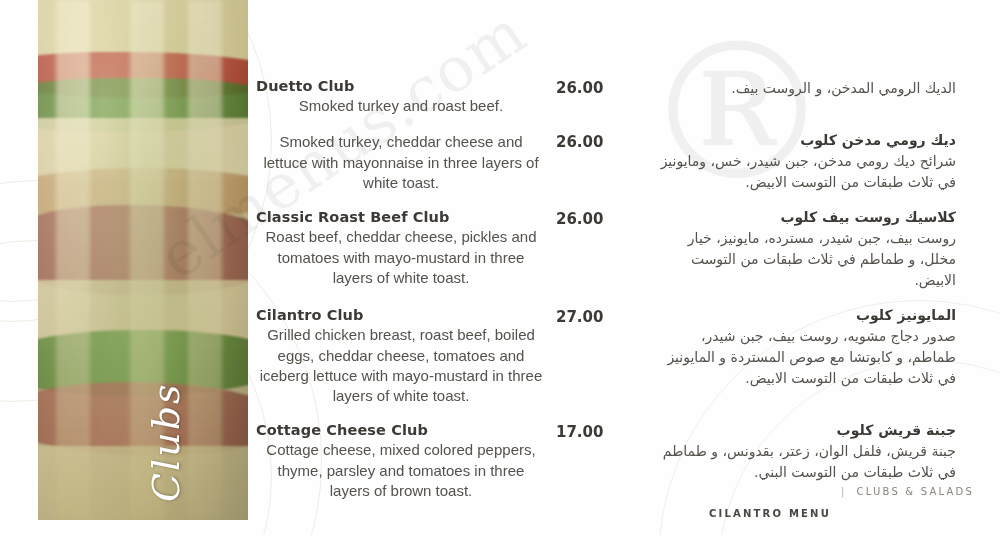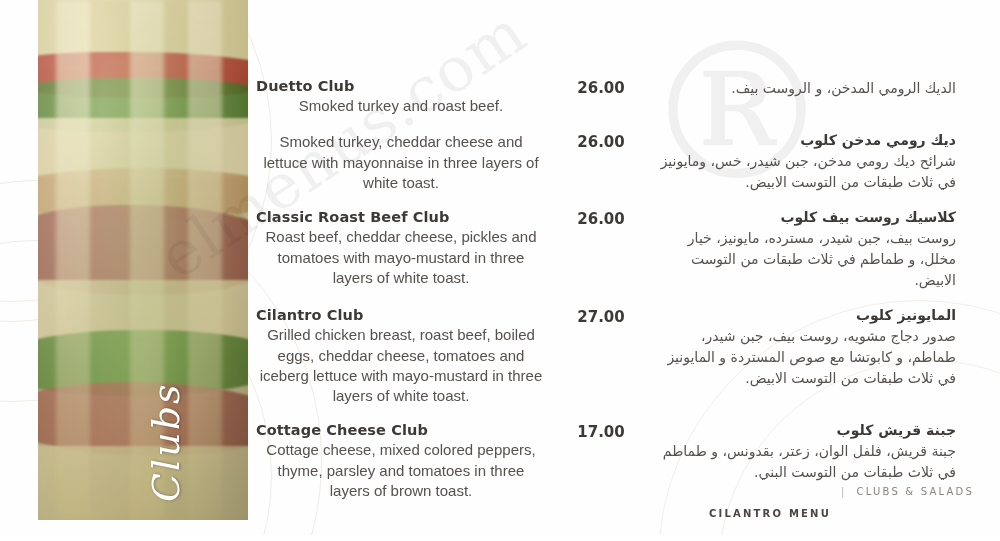--- a/index.html
+++ b/index.html
@@ -155,21 +155,21 @@
     font-family: Liberation Sans, sans-serif;
     font-size: 15px;
     line-height: 1.35;
     color: #55514c;
     max-width: 290px;
     text-align: center;
   }
   .price-col {
     width: 90px;
     flex: 0 0 90px;
-    text-align: center;
+    text-align: left;
     padding-right: 8px;
     padding-top: 1px;
   }
   .price {
     font-family: "DejaVu Sans", sans-serif;
     font-size: 15px;
     font-weight: bold;
     color: #3d3a36;
     white-space: nowrap;
   }

